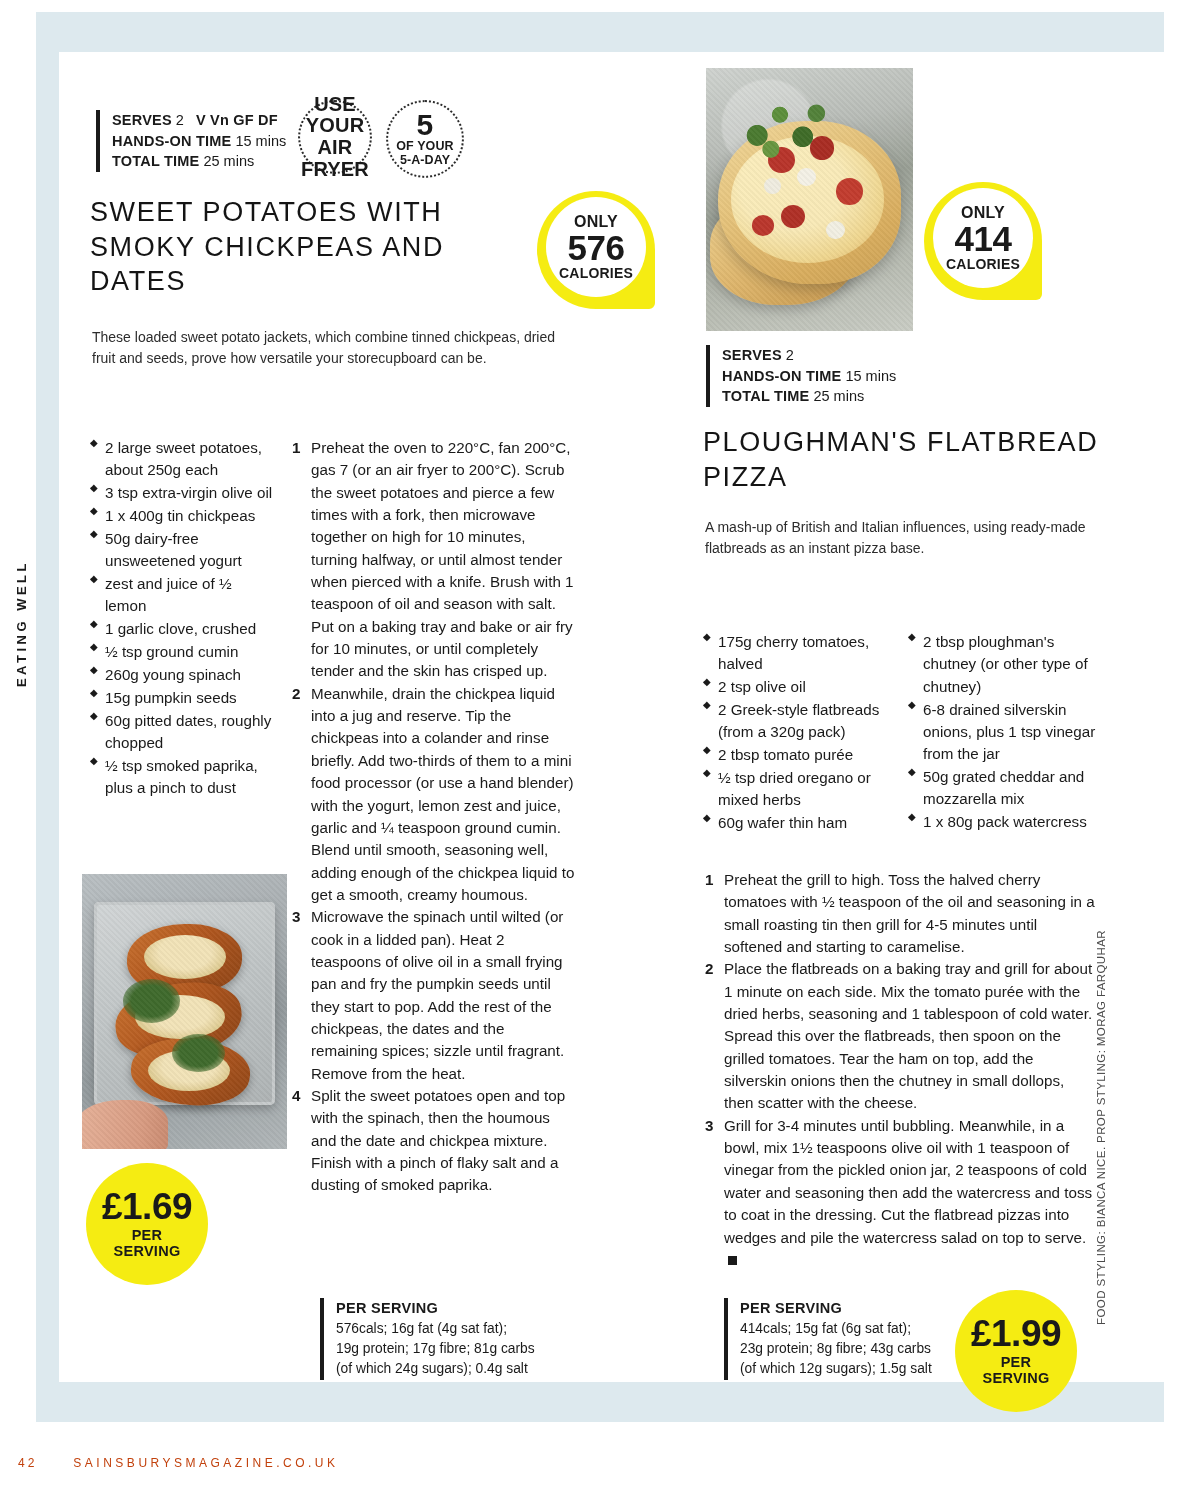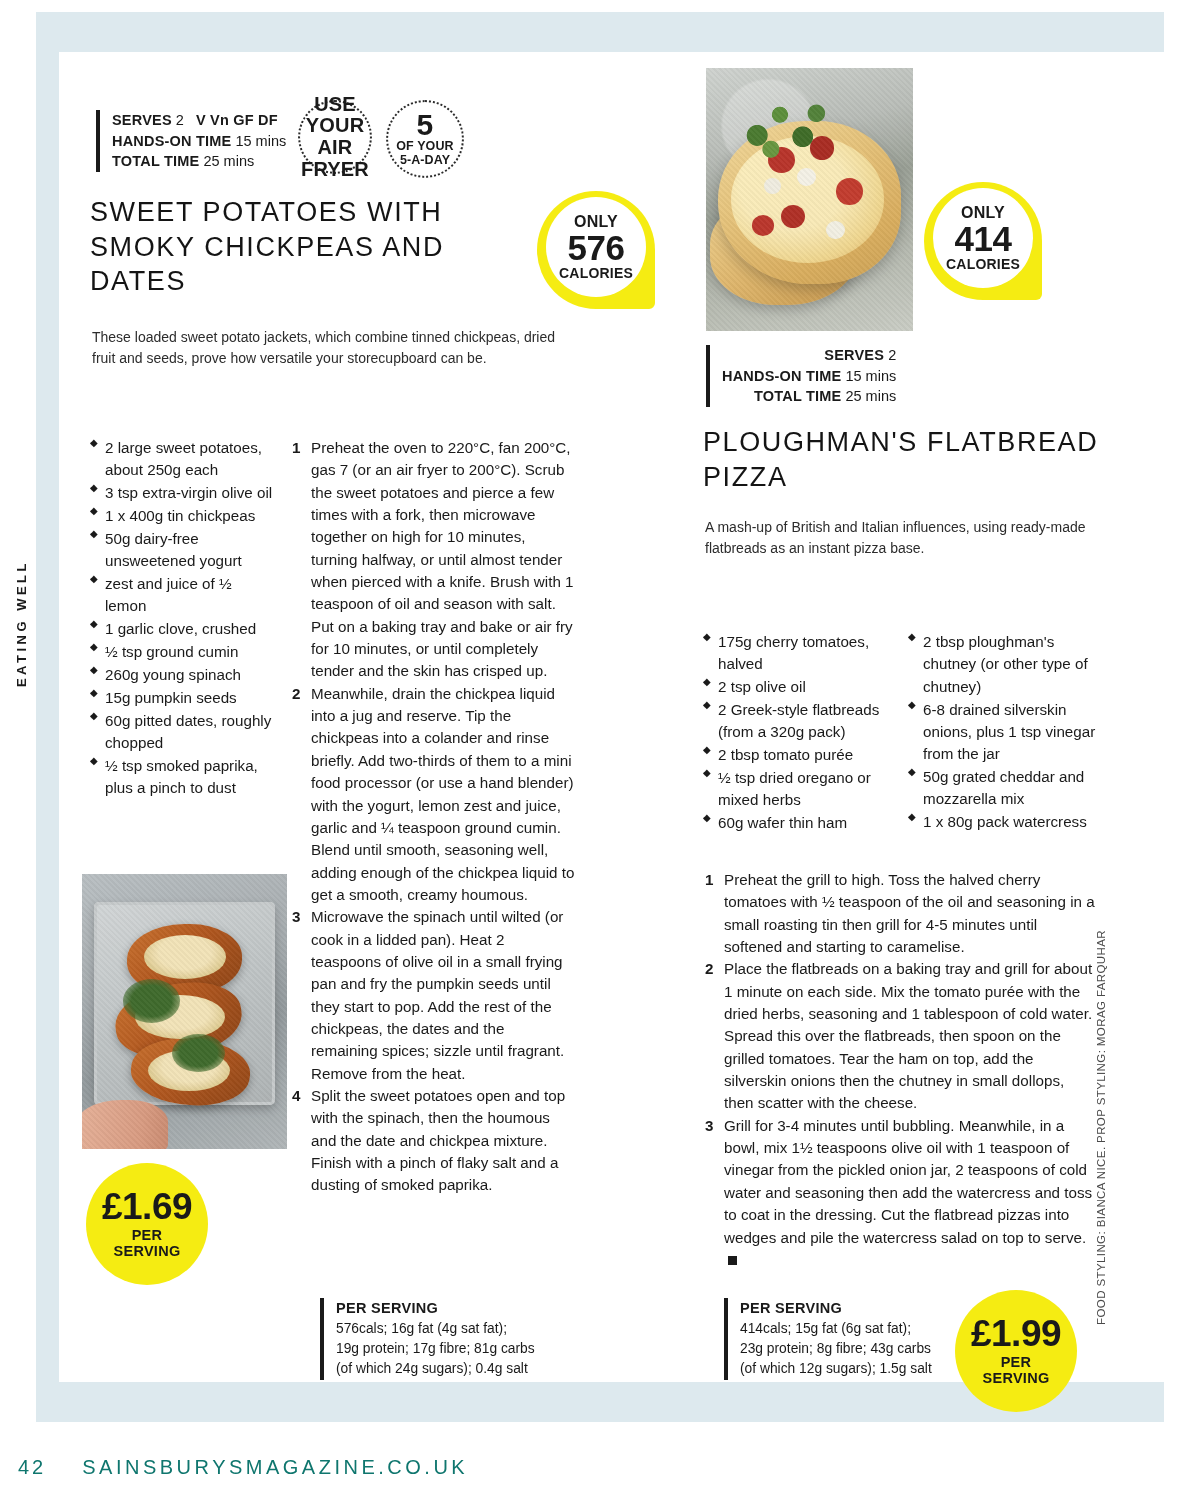--- a/index.html
+++ b/index.html
@@ -63,23 +63,23 @@
     white-space: nowrap;
   }
 
   
   .footer {
     position: absolute;
     left: 18px; top: 1456px;
     display: flex;
     align-items: baseline;
     gap: 36px;
-    font-size: 20px;
+    font-size: 12px;
     letter-spacing: 3.5px;
-    color: #0f766e;
+    color: #c2410c;
   }
   .footer .pg { letter-spacing: 3px; }
 
   
   .meta {
     position: absolute;
     padding-left: 12px;
     border-left: 4px solid #1a1a1a;
     line-height: 1.42;
     font-size: 14.5px;
@@ -438,21 +438,21 @@
 
 <div class="cal-blob" style="left:924px; top:182px;">
   <div class="blob-shape" style="--accent: #f5ec12;"></div>
   <div class="blob-inner">
     <span class="only">ONLY</span>
     <span class="num">414</span>
     <span class="cals">CALORIES</span>
   </div>
 </div>
 
-<div class="meta" style="left:706px; top:345px;text-align:right;">
+<div class="meta" style="left:706px; top:345px;">
   <div>
     <span class="lbl">SERVES</span>
     <span class="val">2</span>
   </div>
   <div>
     <span class="lbl">HANDS-ON TIME</span>
     <span class="val">15 mins</span>
   </div>
   <div>
     <span class="lbl">TOTAL TIME</span>

